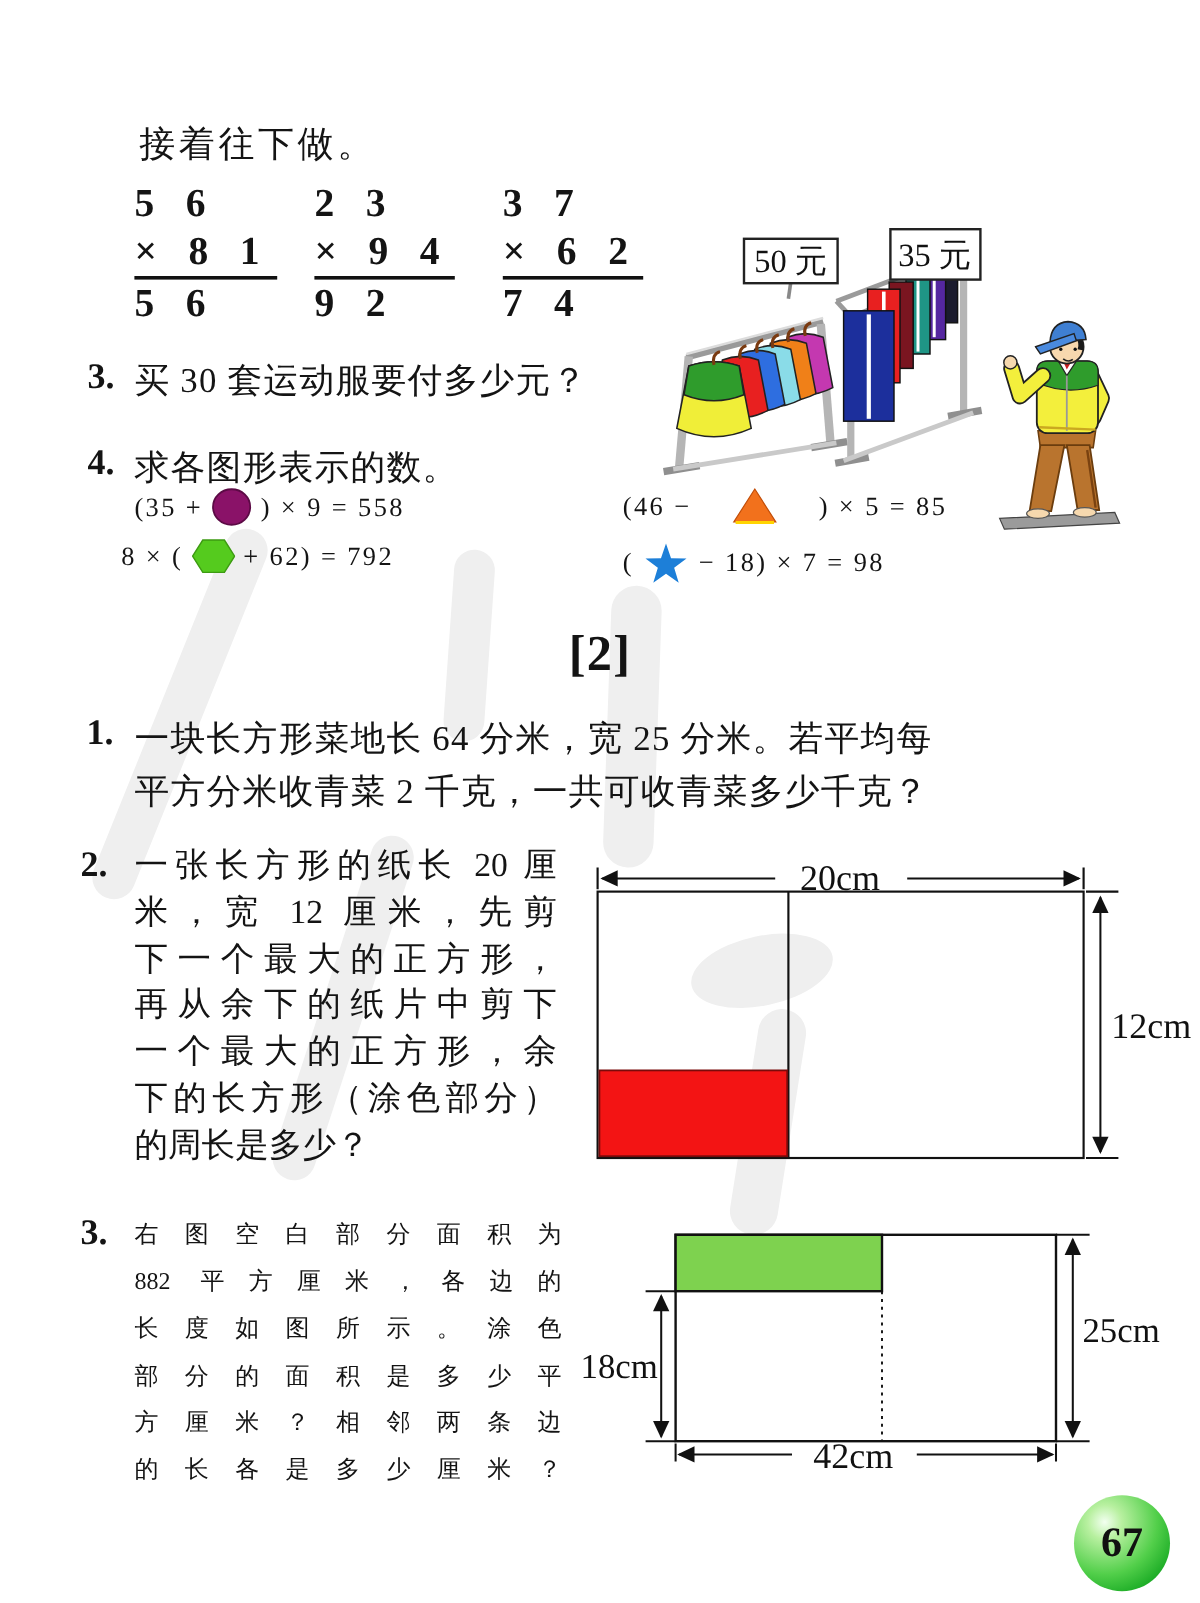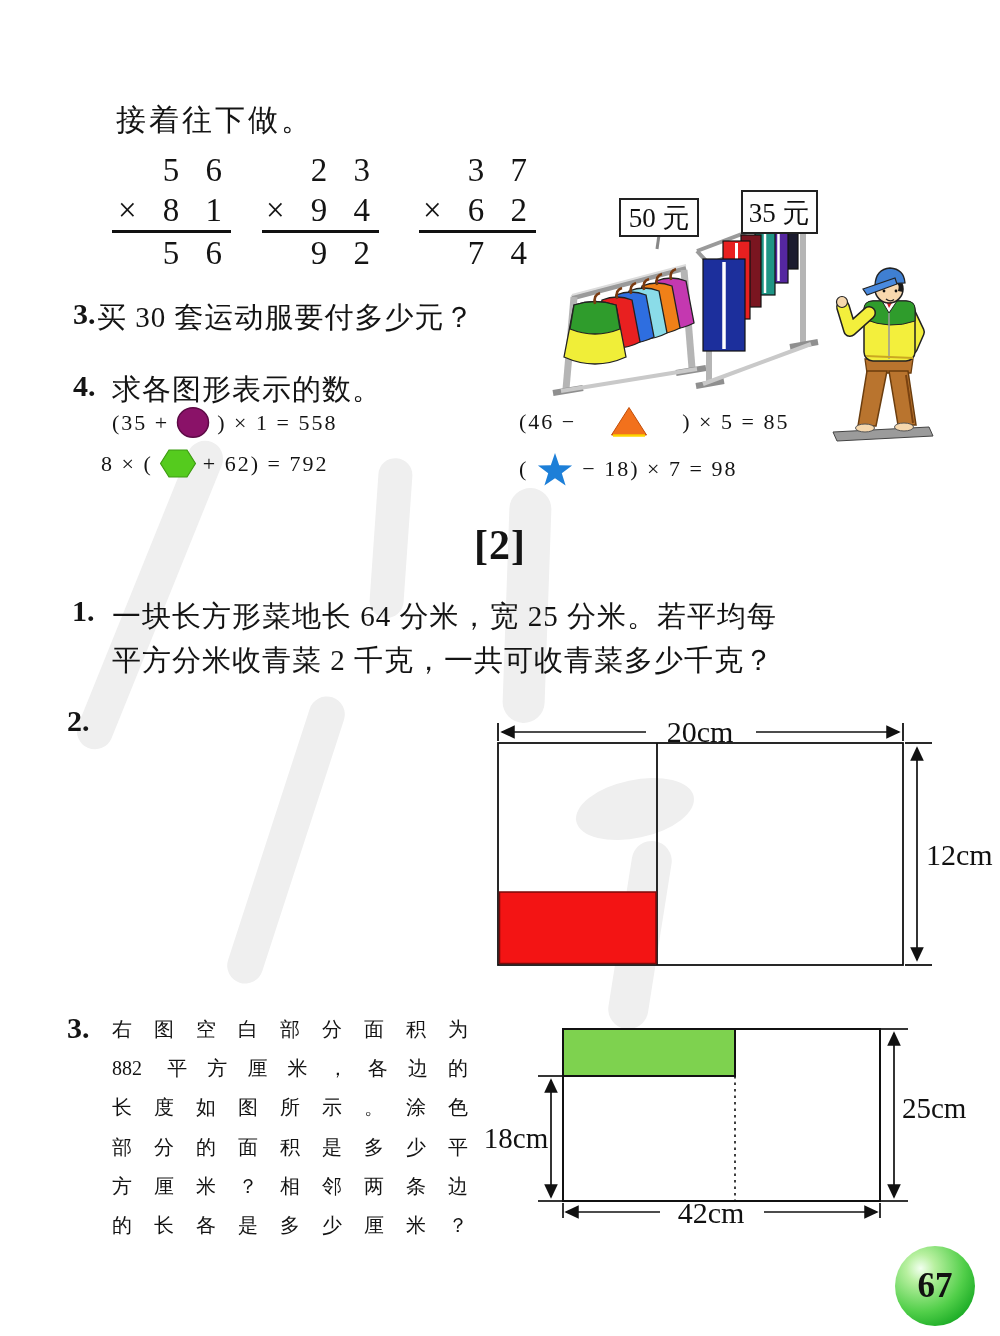--- a/index.html
+++ b/index.html
@@ -5,22 +5,22 @@
   html,body{margin:0;padding:0;background:#fff;}
   .page{position:relative;width:1000px;height:1336px;background:#ffffff;overflow:hidden;
         font-family:"Liberation Serif","DejaVu Serif",serif;color:#141414;}
   .abs{position:absolute;white-space:nowrap;}
   
   .wm{position:absolute;background:#efefef;border-radius:24px;z-index:0;}
   .z{z-index:2;}
   
   .intro{left:116px;top:100px;font-size:30px;letter-spacing:3px;}
   
-  .mult{position:absolute;top:150px;text-align:right;font-size:33px;line-height:40px;
-        letter-spacing:9px;z-index:2;}
+  .mult{position:absolute;top:150px;text-align:left;font-size:33px;line-height:40px;
+        letter-spacing:9px;z-index:2;font-weight:bold;}
   .mult div{margin-right:-9px;}
   .m-ans{border-top:3px solid #111;}
   
   .num{font-size:30px;font-weight:bold;}
   .bt{font-size:29px;letter-spacing:1px;}
   .lines div{white-space:nowrap;}
   .just div{text-align:justify;text-align-last:justify;white-space:normal;}
   .p2l{width:352px;font-size:28px;line-height:38.8px;}
   .p3l{width:356px;font-size:20px;line-height:39.2px;}
   .p2l div:last-child{text-align-last:left;}
@@ -162,31 +162,31 @@
       <path d="M354,95 q5,5 4,12 l-5,-1 q2,-6 -2,-9 z" fill="#1a1a1a"></path>
       <circle cx="339" cy="106" r="1.4" fill="#111"></circle>
       <circle cx="351" cy="106" r="1.4" fill="#111"></circle>
       <path d="M341,114 q4,3.5 8,0.5" fill="none" stroke="#222" stroke-width="1.3"></path>
       <path d="M330,100 Q331,84 345,83 Q359,84 360,98 L330,100 Z" fill="#3f7fd2" stroke="#222" stroke-width="1.3"></path>
       <path d="M318,104 L350,93 L352,99 L322,110 Z" fill="#4a8ade" stroke="#222" stroke-width="1.2"></path>
     </g>
   </svg>
 
   <div class="abs num z" style="left:73px;top:297px;">3.</div>
-  <div class="abs bt z" style="left:97px;top:298px;">买 30 套运动服要付多少元？</div>
+  <div class="abs bt z" style="left:112px;top:298px;">买 30 套运动服要付多少元？</div>
 
   <div class="abs num z" style="left:73px;top:369px;">4.</div>
   <div class="abs bt z" style="left:112px;top:370px;">求各图形表示的数。</div>
 
   <div class="eq" style="left:112px;top:406px;">
     <span>(35 +</span>
     <svg width="34" height="33" viewBox="0 0 34 33">
       <ellipse cx="17" cy="16.5" rx="15.5" ry="14.8" stroke="#5c0a45" stroke-width="1.5" fill="#8a1268"></ellipse>
     </svg>
-    <span>) × 1 = 558</span>
+    <span>) × 9 = 558</span>
   </div>
   <div class="eq" style="left:519px;top:406px;gap:27px;">
     <span>(46 −</span>
     <svg width="38" height="31" viewBox="0 0 38 31">
       <polygon points="19,1.5 36.5,29 1.5,29" stroke="#c24d08" stroke-width="1" fill="#f2711c"></polygon>
       <line x1="3" y1="29.5" x2="35" y2="29.5" stroke="#ffd400" stroke-width="2.5"></line>
     </svg>
     <span>) × 5 = 85</span>
   </div>
   <div class="eq" style="left:101px;top:448px;">
@@ -206,20 +206,29 @@
 
   <div class="abs heading z">[2]</div>
 
   <div class="abs num z" style="left:72px;top:594px;">1.</div>
   <div class="abs bt lines z" style="left:112px;top:595px;line-height:43.5px;">
     <div>一块长方形菜地长 64 分米，宽 25 分米。若平均每</div>
     <div>平方分米收青菜 2 千克，一共可收青菜多少千克？</div>
   </div>
 
   <div class="abs num z" style="left:67px;top:704px;">2.</div>
+  <div class="abs lines just p2l z" style="left:112px;top:703px;">
+    <div>一张长方形的纸长 20 厘</div>
+    <div>米，宽 12 厘米，先剪</div>
+    <div>下一个最大的正方形，</div>
+    <div>再从余下的纸片中剪下</div>
+    <div>一个最大的正方形，余</div>
+    <div>下的长方形（涂色部分）</div>
+    <div>的周长是多少？</div>
+  </div>
 
   <svg class="abs z" style="left:480px;top:713px;" width="520" height="265" viewBox="0 0 520 265">
     <defs>
       <marker id="ah2" markerWidth="10" markerHeight="10" refX="8" refY="4.5" orient="auto-start-reverse">
         <path d="M0.5,0.5 L9,4.5 L0.5,8.5 Z" fill="#111"></path>
       </marker>
     </defs>
     <g stroke="#111" stroke-width="1.8" fill="none">
       <rect x="18" y="30" width="405" height="222"></rect>
       <line x1="177" y1="30" x2="177" y2="252"></line>

